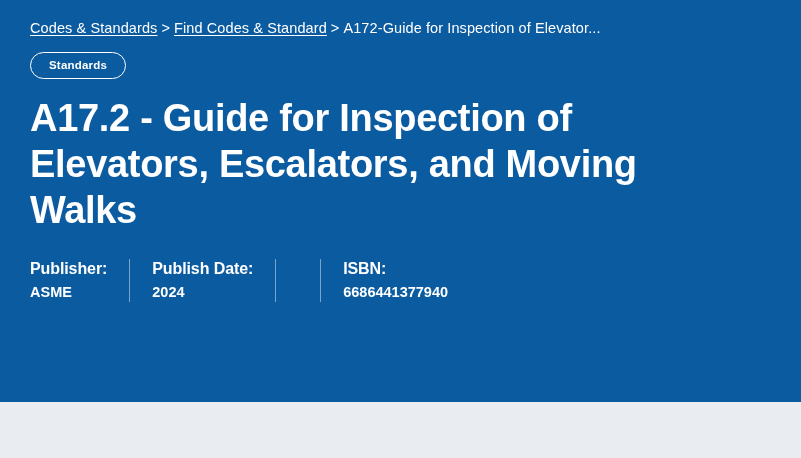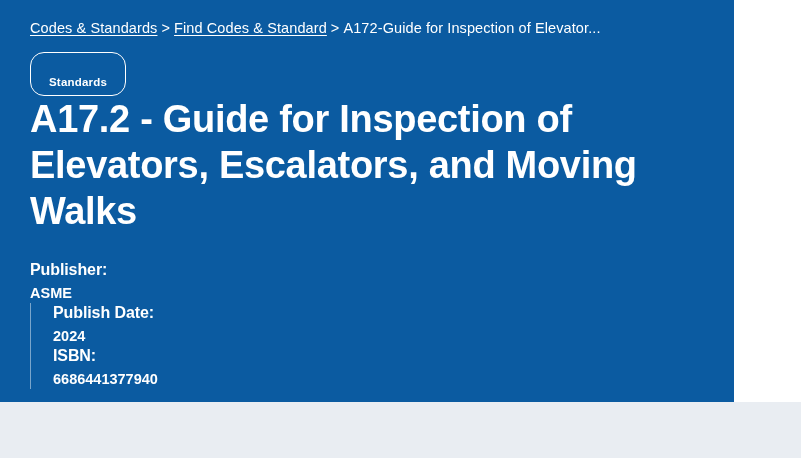--- a/index.html
+++ b/index.html
@@ -8,21 +8,21 @@
   }
   body {
     width: 801px;
     height: 458px;
     background: #ffffff;
     font-family: "Liberation Sans", sans-serif;
     overflow: hidden;
   }
   .hero {
     position: relative;
-    width: 734px;
+    width: 801px;
     height: 402px;
     background: #0b5ba1;
     box-sizing: border-box;
     padding: 18px 30px 0 30px;
     color: #ffffff;
   }
   .breadcrumb {
     font-size: 14.5px;
     line-height: 20px;
     color: #ffffff;
@@ -41,47 +41,46 @@
   .breadcrumb .current {
     text-decoration: none;
   }
   .badge-row {
     margin-top: 14px;
   }
   .badge {
     display: inline-block;
     border: 1px solid #ffffff;
     border-radius: 14px;
-    padding: 22px 18px 6px 18px;
+    padding: 5px 18px 6px 18px;
     font-size: 11.5px;
     font-weight: bold;
     letter-spacing: 0.2px;
     line-height: 14px;
     color: #ffffff;
     background: transparent;
   }
   h1.title {
-    margin: 0 0 0 0;
+    margin: 16px 0 0 0;
     font-size: 38px;
     line-height: 46px;
     font-weight: bold;
     letter-spacing: -0.3px;
     max-width: 680px;
   }
   .designation {
     margin-top: 26px;
     font-size: 23px;
     font-weight: bold;
     letter-spacing: -0.2px;
   }
   .meta {
     display: flex;
     margin-top: 26px;
     align-items: stretch;
-    flex-direction: column;
   }
   .meta-item {
     padding: 0 22px;
     border-left: 1px solid rgba(255,255,255,0.45);
   }
   .meta-item:first-child {
     padding-left: 0;
     border-left: none;
   }
   .meta-label {

